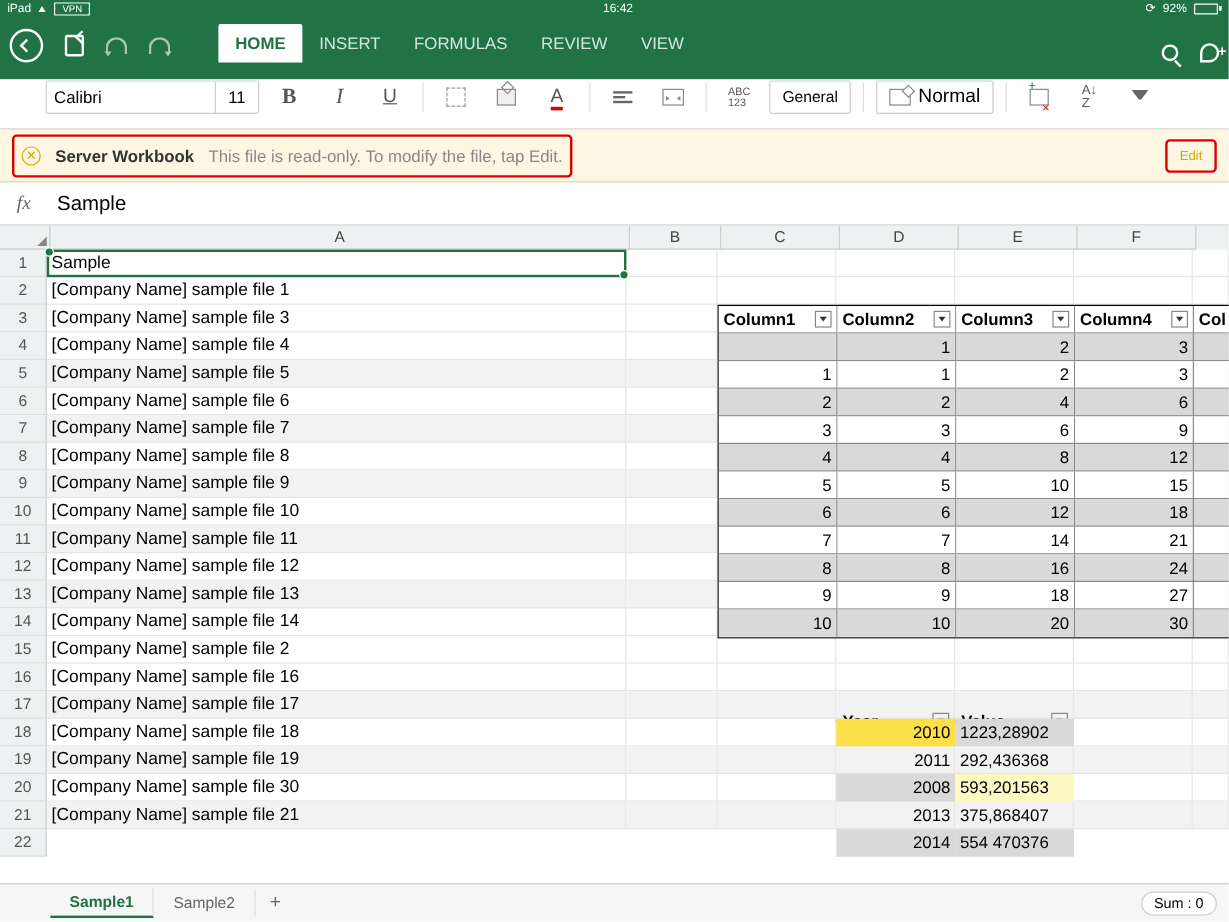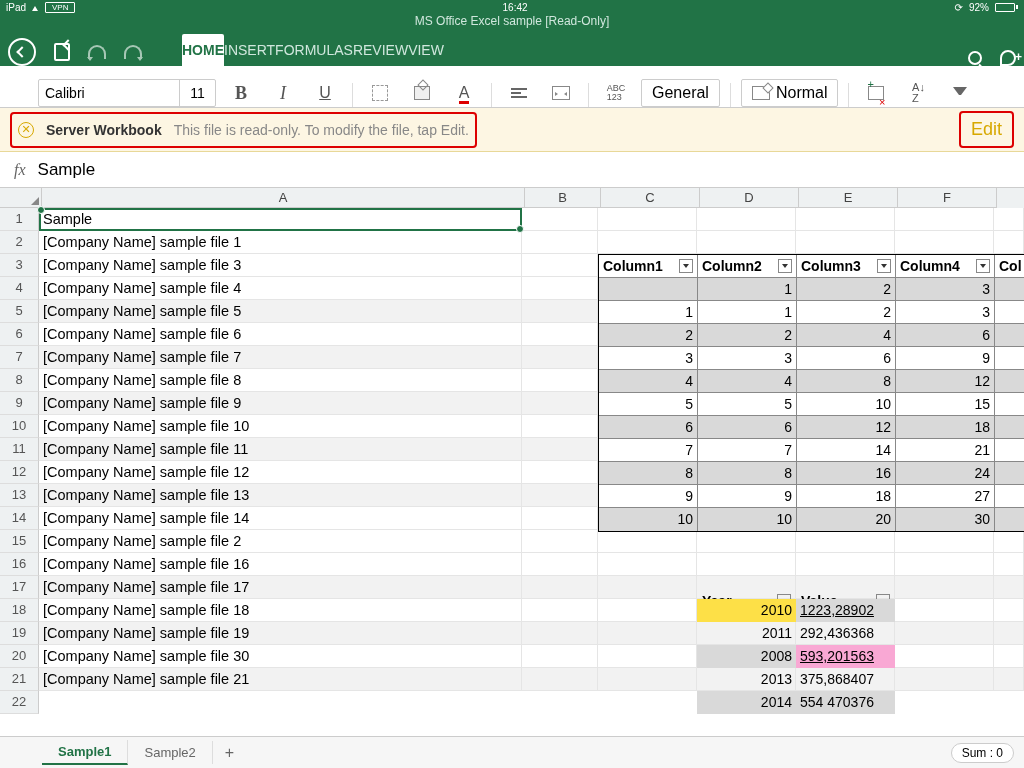--- a/index.html
+++ b/index.html
@@ -18,63 +18,63 @@
 .nav-left { display:flex; gap:18px; align-items:center; margin-right:40px; }
 .circle { width:28px; height:28px; border:2px solid #fff; border-radius:50%; display:flex; align-items:center; justify-content:center; }
 .arrow-l { width:8px;height:8px;border-left:2px solid #fff;border-bottom:2px solid #fff;transform:rotate(45deg);}
 .file-ic{width:16px;height:18px;border:2px solid #fff;border-radius:2px;position:relative;}
 .file-ic::after{content:'';position:absolute;top:-4px;right:-4px;width:6px;height:6px;border-left:2px solid #fff;border-bottom:2px solid #fff;transform:rotate(45deg);}
 .undo,.redo{width:18px;height:14px;border:2px solid #fff;border-bottom:none;border-radius:10px 10px 0 0;position:relative;opacity:.6;}
 .undo::after,.redo::after{content:'';position:absolute;bottom:-2px;width:0;height:0;border-top:4px solid #fff;border-left:3px solid transparent;border-right:3px solid transparent;}
 .undo::after{left:-3px;}
 .redo::after{right:-3px;}
 .tabs { display:flex; gap:0; flex:1; }
-.tab { padding:8px 0; font-size:14px; color:#d0e7dd; cursor:pointer; }
+.tab { padding:8px 14px; font-size:14px; color:#d0e7dd; cursor:pointer; }
 .tab.active { background:#fff; color:#217346; font-weight:600; border-radius:2px 2px 0 0; }
 .nav-right { display:flex; gap:18px; align-items:center; margin-left:auto; }
 .search-ic{width:14px;height:14px;border:2px solid #fff;border-radius:50%;position:relative;}
 .search-ic::after{content:'';position:absolute;bottom:-5px;right:-5px;width:7px;height:2px;background:#fff;transform:rotate(45deg);}
 .share-ic{width:16px;height:16px;border:2px solid #fff;border-radius:50% 50% 50% 0;position:relative;}
 .share-ic::after{content:'+';position:absolute;top:-2px;right:-8px;font-size:12px;font-weight:bold;}
-.ribbon { height:42px; border-bottom:1px solid #ccc; display:flex; align-items:flex-end; padding:0 10px 0 38px; gap:8px; }
+.ribbon { height:42px; border-bottom:1px solid #ccc; display:flex; align-items:center; padding:0 10px 12px 38px; gap:8px; }
 .font-box { height:28px; border:1px solid #ccc; border-radius:2px; display:flex; align-items:center; }
 .font-name { width:140px; padding:0 6px; font-size:14px; }
 .font-size { width:36px; text-align:center; border-left:1px solid #ccc; font-size:14px; line-height:26px;}
 .rbtn { width:34px; height:28px; display:flex; align-items:center; justify-content:center; color:#555; font-size:16px; }
 .rdiv { width:1px; height:24px; background:#ddd; margin:0 2px; }
 .bold{font-weight:bold;font-family:serif;font-size:18px;}
 .italic{font-style:italic;font-family:serif;font-size:18px;}
 .underline{text-decoration:underline;font-size:16px;}
 .border-ic{width:16px;height:16px;border:1px dashed #999;}
 .fill-ic{width:16px;height:14px;background:#f0f0f0;border:1px solid #888;position:relative;}
 .fill-ic::after{content:'';position:absolute;top:-6px;left:4px;width:6px;height:6px;border:1px solid #888;transform:rotate(45deg);}
 .fontc-ic{font-size:16px;position:relative;}
 .fontc-ic::after{content:'';position:absolute;bottom:-2px;left:0;right:0;height:3px;background:#d00;}
 .align-ic span{display:block;height:2px;background:#666;margin:2px 0;}
 .merge-ic{width:18px;height:14px;border:1px solid #888;position:relative;}
 .merge-ic::before,.merge-ic::after{content:'';position:absolute;top:5px;width:0;height:0;border-top:2px solid transparent;border-bottom:2px solid transparent;}
 .merge-ic::before{left:2px;border-left:3px solid #888;}
 .merge-ic::after{right:2px;border-right:3px solid #888;}
 .abc-ic{font-size:9px;line-height:1;}
-.genbox{border:1px solid #ccc;height:28px;padding:0 10px;display:flex;align-items:center;font-size:16px;border-radius:2px;gap:10px;}
+.genbox{border:1px solid #ccc;height:28px;padding:0 10px;display:flex;align-items:center;font-size:13px;border-radius:2px;gap:10px;}
 .cell-style{display:flex;align-items:center;gap:6px;border:1px solid #ccc;height:28px;padding:0 10px;border-radius:2px;}
 .cs-ic{width:18px;height:14px;border:1px solid #888;position:relative;}
 .cs-ic::after{content:'';position:absolute;top:-3px;right:-3px;width:6px;height:6px;border:1px solid #888;transform:rotate(45deg);background:#fff;}
 .ins-ic{width:16px;height:14px;border:1px solid #888;position:relative;}
 .ins-ic::before{content:'+';position:absolute;top:-9px;left:-2px;color:#217346;font-size:11px;}
 .ins-ic::after{content:'×';position:absolute;bottom:-9px;right:-2px;color:#d00;font-size:11px;}
 .sort-ic{font-size:11px;line-height:1;}
 .filter-ic{width:14px;height:12px;border-top:8px solid #666;border-left:6px solid transparent;border-right:6px solid transparent;}
 .banner { height:44px; background:#fdf6e3; border-bottom:1px solid #e8d898; display:flex; align-items:center; padding:0 10px; position:relative;}
 .banner-box{border:2px solid #d00;border-radius:4px;display:flex;align-items:center;height:36px;padding:0 6px;gap:12px;}
 .bx{width:16px;height:16px;border:1.5px solid #d7a800;border-radius:50%;display:flex;align-items:center;justify-content:center;color:#d7a800;font-size:11px;}
 .bn-title{font-weight:600;font-size:14px;color:#333;}
 .bn-msg{font-size:14px;color:#888;}
-.bn-edit{margin-left:auto;border:2px solid #d00;border-radius:4px;padding:6px 10px;color:#d7a800;font-size:18px;font-weight:500;}
-.fx-bar { height:36px; border-bottom:1px solid #ccc; display:flex; align-items:center; padding:0 14px; gap:12px;}
+.bn-edit{margin-left:auto;border:2px solid #d00;border-radius:4px;padding:6px 10px;color:#d7a800;font-size:11px;font-weight:500;}
+.fx-bar { height:36px; border-bottom:1px solid #ccc; display:flex; align-items:center; padding:0 14px; gap:22px;}
 .fx-lbl{font-style:italic;font-family:serif;color:#666;}
 .fx-val{font-size:17px;}
 .grid { height:540px; overflow:hidden; position:relative; }
 .gh-row { display:flex; height:20px; background:#eef1f2; }
 .corner { width:42px; border-right:1px solid #ccc; border-bottom:1px solid #ccc; position:relative;}
 .corner::after{content:'';position:absolute;bottom:2px;right:2px;width:0;height:0;border-right:8px solid #888;border-top:8px solid transparent;}
 .col-h { border-right:1px solid #ccc; border-bottom:1px solid #ccc; text-align:center; font-size:13px; color:#444; line-height:19px;}
 .col-A{width:483px;} .col-BCDEF{width:99px;}
 .grid-body{display:flex;}
 .row-hdrs{width:42px;}
@@ -123,21 +123,20 @@
     <div>16:42</div>
     <div class="status-r">
       <span>⟳</span>
       <span>92%</span>
       <span class="battery">
           <span class="batt-body"><span class="batt-fill"></span></span>
           <span class="batt-tip"></span>
         </span>
     </div>
   </div>
-  <div class="doc-title">MS Office Excel sample [Read-Only]</div>
   <div class="nav">
     <div class="nav-left">
       <div class="circle">
           <div class="arrow-l"></div>
         </div>
       <div class="file-ic"></div>
       <div class="undo"></div>
       <div class="redo"></div>
     </div>
     <div class="tabs">
@@ -367,29 +366,29 @@
               <span>Year</span>
               <span class="drop"></span>
             </div>
             <div class="th">
               <span>Value</span>
               <span class="drop"></span>
             </div>
           </div>
           <div class="tr">
             <div class="td" style="background: #fde047;">2010</div>
-            <div class="td val" style="background: rgb(217, 217, 217); text-decoration: underline;">1223,28902</div>
+            <div class="td val" style="background: rgb(217, 217, 217);">1223,28902</div>
           </div>
           <div class="tr">
             <div class="td">2011</div>
             <div class="td val">292,436368</div>
           </div>
           <div class="tr">
             <div class="td" style="background: rgb(217, 217, 217);">2008</div>
-            <div class="td val" style="background: #f9a8d4; text-decoration: underline;">593,201563</div>
+            <div class="td val" style="background: #fef9c3;">593,201563</div>
           </div>
           <div class="tr">
             <div class="td">2013</div>
             <div class="td val">375,868407</div>
           </div>
           <div class="tr">
             <div class="td" style="background: rgb(217, 217, 217);">2014</div>
             <div class="td val" style="background: rgb(217, 217, 217);">554 470376</div>
           </div>
         </div>

